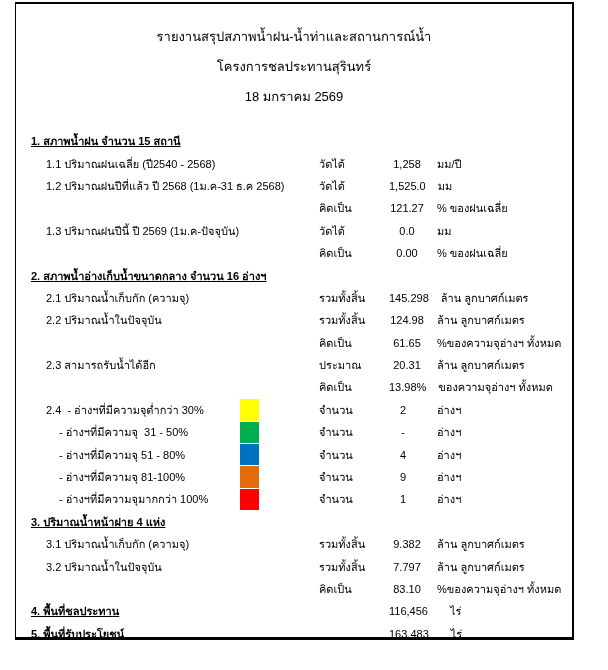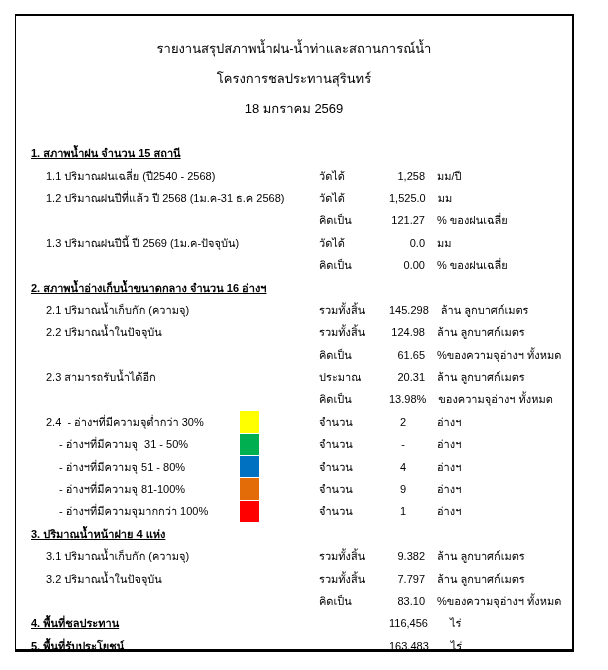--- a/index.html
+++ b/index.html
@@ -1,33 +1,33 @@
 <!DOCTYPE html>
 <html><head>
 <meta charset="utf-8">
 <style>
   html,body{margin:0;padding:0;background:#ffffff;}
   body{width:608px;height:670px;position:relative;font-family:"Liberation Sans","DejaVu Sans",sans-serif;color:#000;}
   .page{
-    position:absolute;left:15px;top:14px;width:559px;height:638px;
+    position:absolute;left:15px;top:2px;width:559px;height:638px;
     box-sizing:border-box;background:#fff;
     border:2px solid #000;border-left-width:1px;border-bottom-width:3px;
     overflow:hidden;
   }
   .titles{padding-top:18px;}
   .title{height:30px;line-height:30px;text-align:center;font-size:13px;white-space:pre;}
   .rows{margin-top:18px;}
   .row{position:relative;display:flex;align-items:center;height:22.4px;font-size:11px;}
   .c-label{flex:0 0 303px;box-sizing:border-box;padding-left:15px;white-space:pre;overflow:visible;}
   .ind1{padding-left:30px;}
   .ind2{padding-left:43px;}
   .sec .c-label{font-weight:bold;}
   .sec .c-label .u{text-decoration:underline;}
   .c-qual{flex:0 0 70px;white-space:nowrap;}
-  .c-val{flex:0 0 36px;text-align:right;white-space:nowrap;}
+  .c-val{flex:0 0 36px;text-align:center;white-space:nowrap;}
   .c-unit{box-sizing:border-box;padding-left:12px;white-space:pre;}
   .unit-far{padding-left:22px;}
   .row-swatch .c-qual{padding-right:22px;box-sizing:border-box;}
   .row-swatch .c-val{text-align:center;padding-right:8px;box-sizing:border-box;}
   .swatch{position:absolute;left:224px;top:0.5px;width:19px;height:21.5px;display:block;}
 </style>
 </head>
 <body>
 
 <div class="page">

